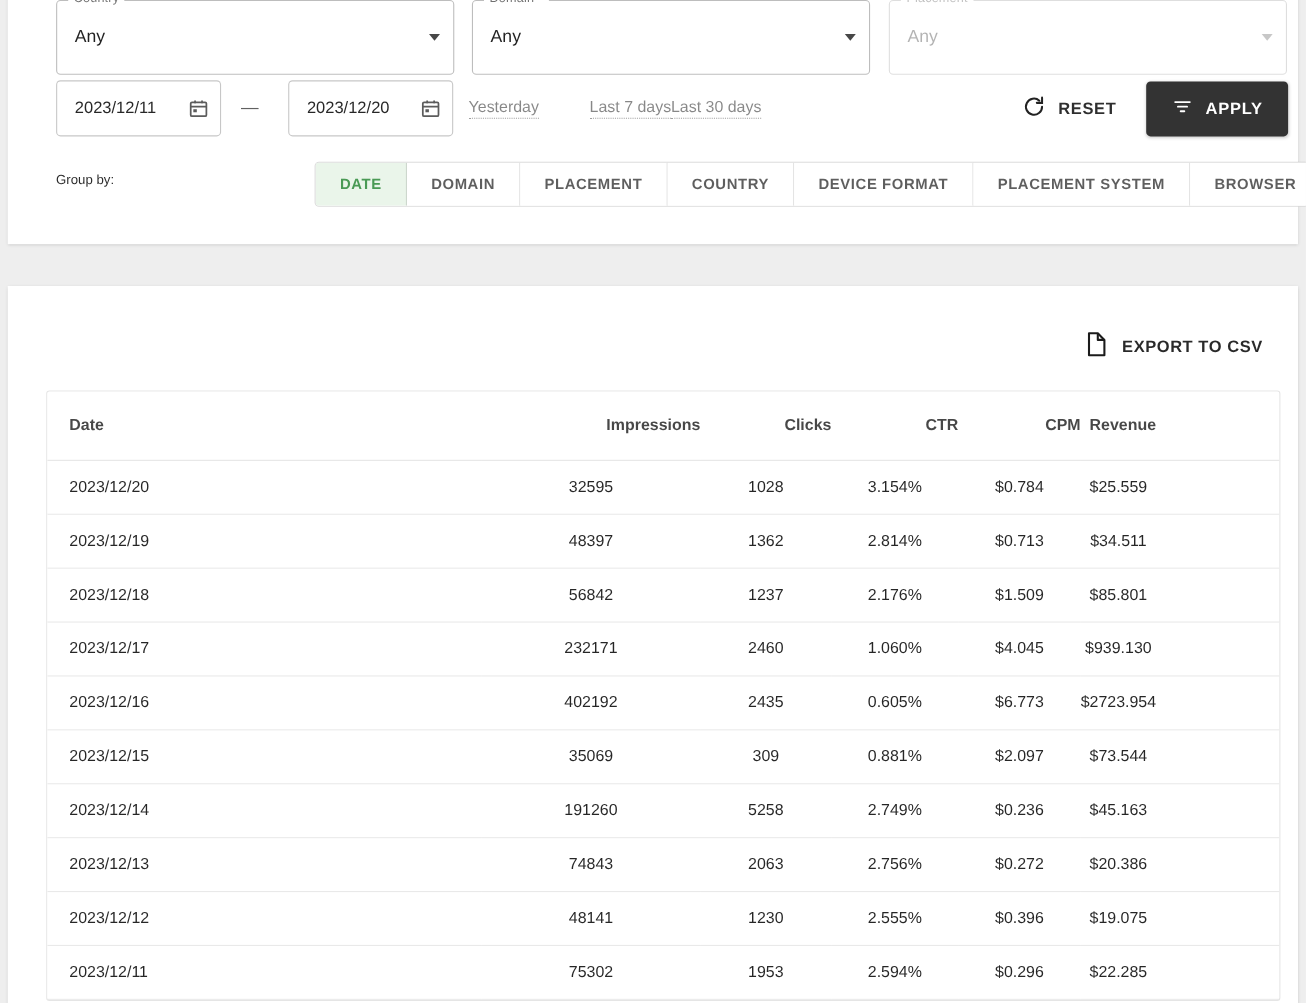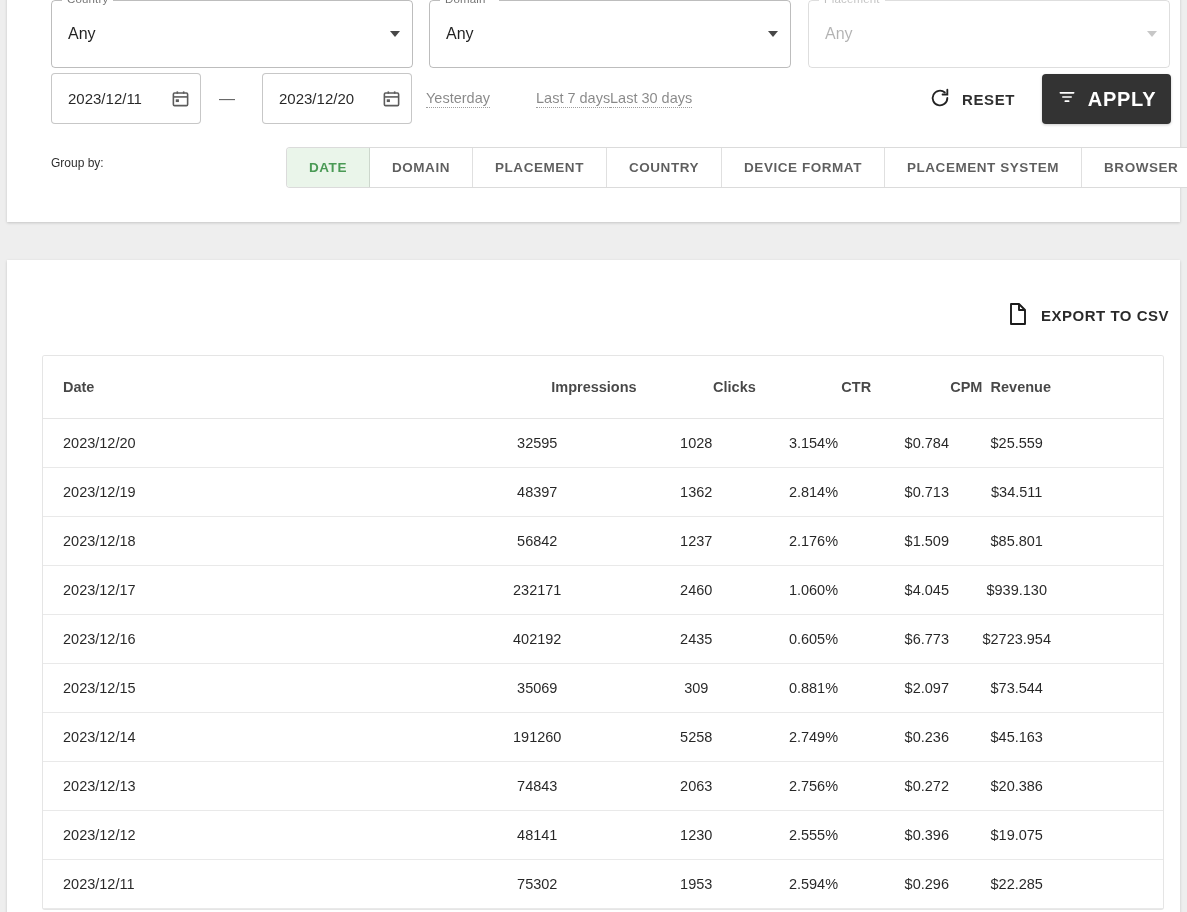--- a/index.html
+++ b/index.html
@@ -162,21 +162,21 @@
     background: #333333;
     color: #ffffff;
     border: none;
     border-radius: 4px;
     cursor: pointer;
     display: flex;
     align-items: center;
     justify-content: center;
     gap: 11px;
     font-family: inherit;
-    font-size: 20px;
+    font-size: 15px;
     font-weight: 700;
     letter-spacing: 0.7px;
     box-shadow: 0 1px 3px rgba(0,0,0,0.2);
   }
 
   
   #groupby-label {
     position: absolute;
     left: 44px;
     top: 168px;
@@ -211,21 +211,21 @@
   }
   .tab:last-child { border-right: none; }
   .tab.active {
     background: #eaf5ea;
     color: #4a9a55;
   }
 
   
   #export-csv {
     position: absolute;
-    right: 7px;
+    right: 28px;
     top: 34px;
     height: 42px;
     display: flex;
     align-items: center;
     gap: 12px;
     background: transparent;
     border: none;
     cursor: pointer;
     font-family: inherit;
     font-size: 15px;

